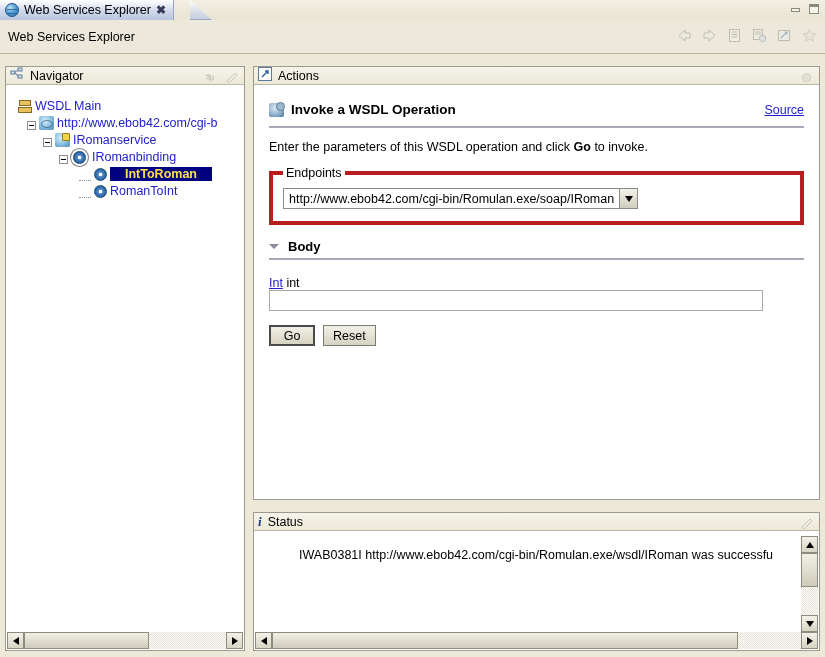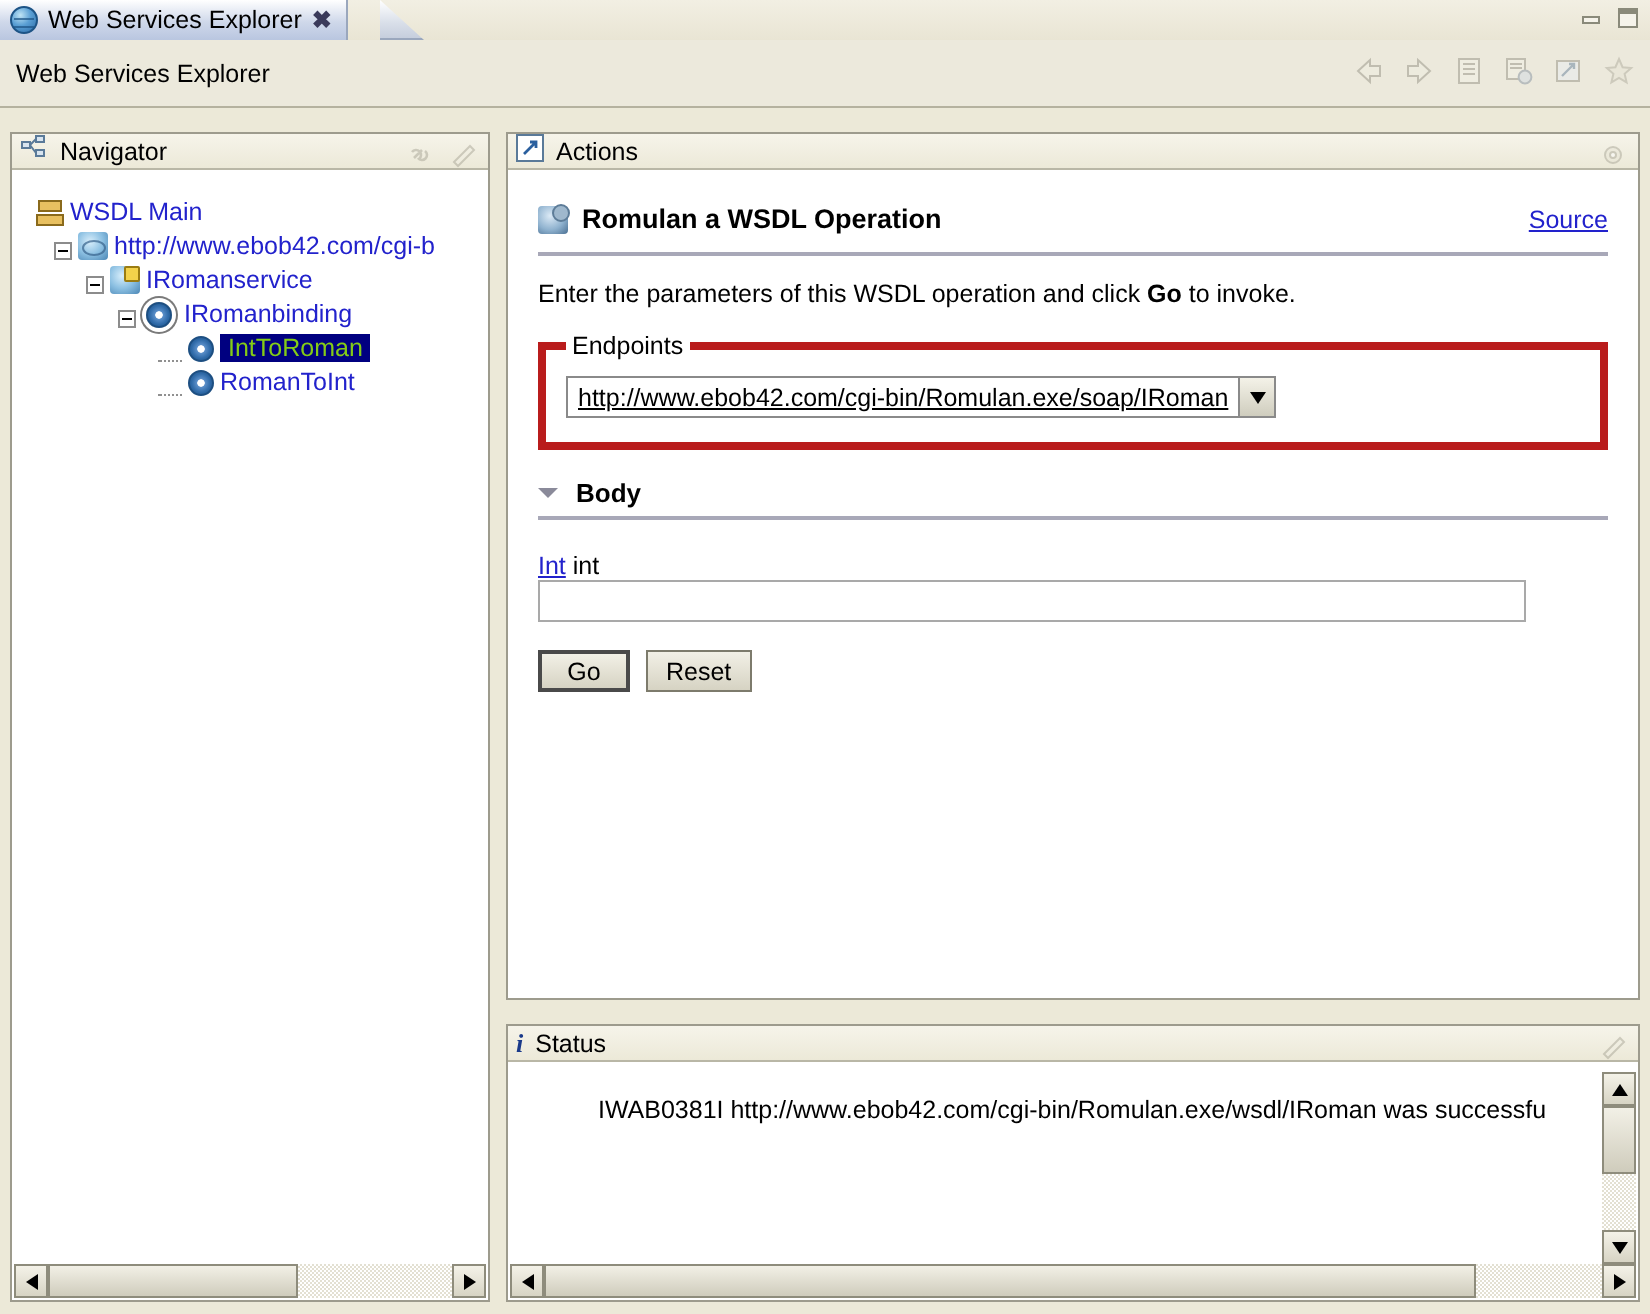--- a/index.html
+++ b/index.html
@@ -79,21 +79,21 @@
   }
   .panel-head .ph-title { font-size: 12.5px; }
   .ph-tools { position: absolute; right: 5px; top: 3px; display: flex; gap: 7px; }
   .ph-ico { width: 15px; height: 15px; opacity: .5; position: relative; }
 
   
   .tree { position: absolute; left: 1px; top: 23px; right: 1px; bottom: 20px;
           background: #fff; overflow: hidden; padding: 6px 0 0 0; }
   .tnode { display: flex; align-items: flex-end; height: 17px; white-space: nowrap; font-size: 12.5px; }
   .tnode .lbl { color: #2222cc; }
-  .tnode.sel .lbl { color: #84cc16; background: #000080; padding: 0 4px; }
+  .tnode.sel .lbl { color: #fde047; background: #000080; padding: 0 15px; font-weight: bold; }
   .expander {
     width: 9px; height: 9px; border: 1px solid #8c8c8c; background: #fff;
     position: relative; margin-right: 3px; flex: 0 0 auto;
   }
   .expander::before { content:""; position:absolute; left:1px; top:3px; width:5px; height:1px; background:#000; }
   .dots { width: 12px; height: 1px; border-top: 1px dotted #909090; margin-right: 3px; flex: 0 0 auto; }
   .ic { width: 15px; height: 14px; margin-right: 3px; flex: 0 0 auto; position: relative; }
   .ic-wsdl::before {
     content:""; position:absolute; left:2px; top:1px; width:10px; height:4px;
     background:#e8c060; border:1px solid #8a6a1c;
@@ -165,21 +165,21 @@
   fieldset.endpoints {
     border: 4px solid #b91c1c; margin: 0 0 14px 0; padding: 8px 10px 12px 10px;
   }
   fieldset.endpoints legend { font-size: 12.5px; padding: 0 3px; }
   .combo {
     display: inline-flex; align-items: stretch; height: 21px;
     border: 1px solid #8a8a8a; background: #fff;
   }
   .combo .cval {
     padding: 0 5px; display: flex; align-items: center; font-size: 12.5px;
-    white-space: nowrap; color: #000; text-decoration: underline;
+    white-space: nowrap; color: #000;
   }
   .combo .cbtn {
     width: 18px; border-left: 1px solid #8a8a8a;
     background: linear-gradient(to bottom,#f4f2e8,#cfcdbe);
     display: flex; align-items: center; justify-content: center;
   }
 
   .body-head { display: flex; align-items: center; gap: 9px; margin-bottom: 2px; }
   .tri-down { width:0;height:0;border-left:5px solid transparent;border-right:5px solid transparent;border-top:5px solid #8a8a9a; }
   .body-label { font-weight: bold; font-size: 13px; }
@@ -373,21 +373,21 @@
               <circle cx="7.5" cy="7.5" r="1.5" fill="#fff" stroke="#a8a596"></circle>
             </svg>
         </span>
       </span>
     </div>
 
     <div class="actions-body">
       <div class="actions-head-row">
         <div class="invoke-title">
           <span class="invoke-ico"></span>
-          <span>Romulan a WSDL Operation</span>
+          <span>Invoke a WSDL Operation</span>
         </div>
         <span class="src-link">Source</span>
       </div>
       <div class="hr-thick"></div>
 
       <div class="intro">
         <span>Enter the parameters of this WSDL operation and click </span><b>Go</b><span> to invoke.</span>
       </div>
 
       <fieldset class="endpoints">

